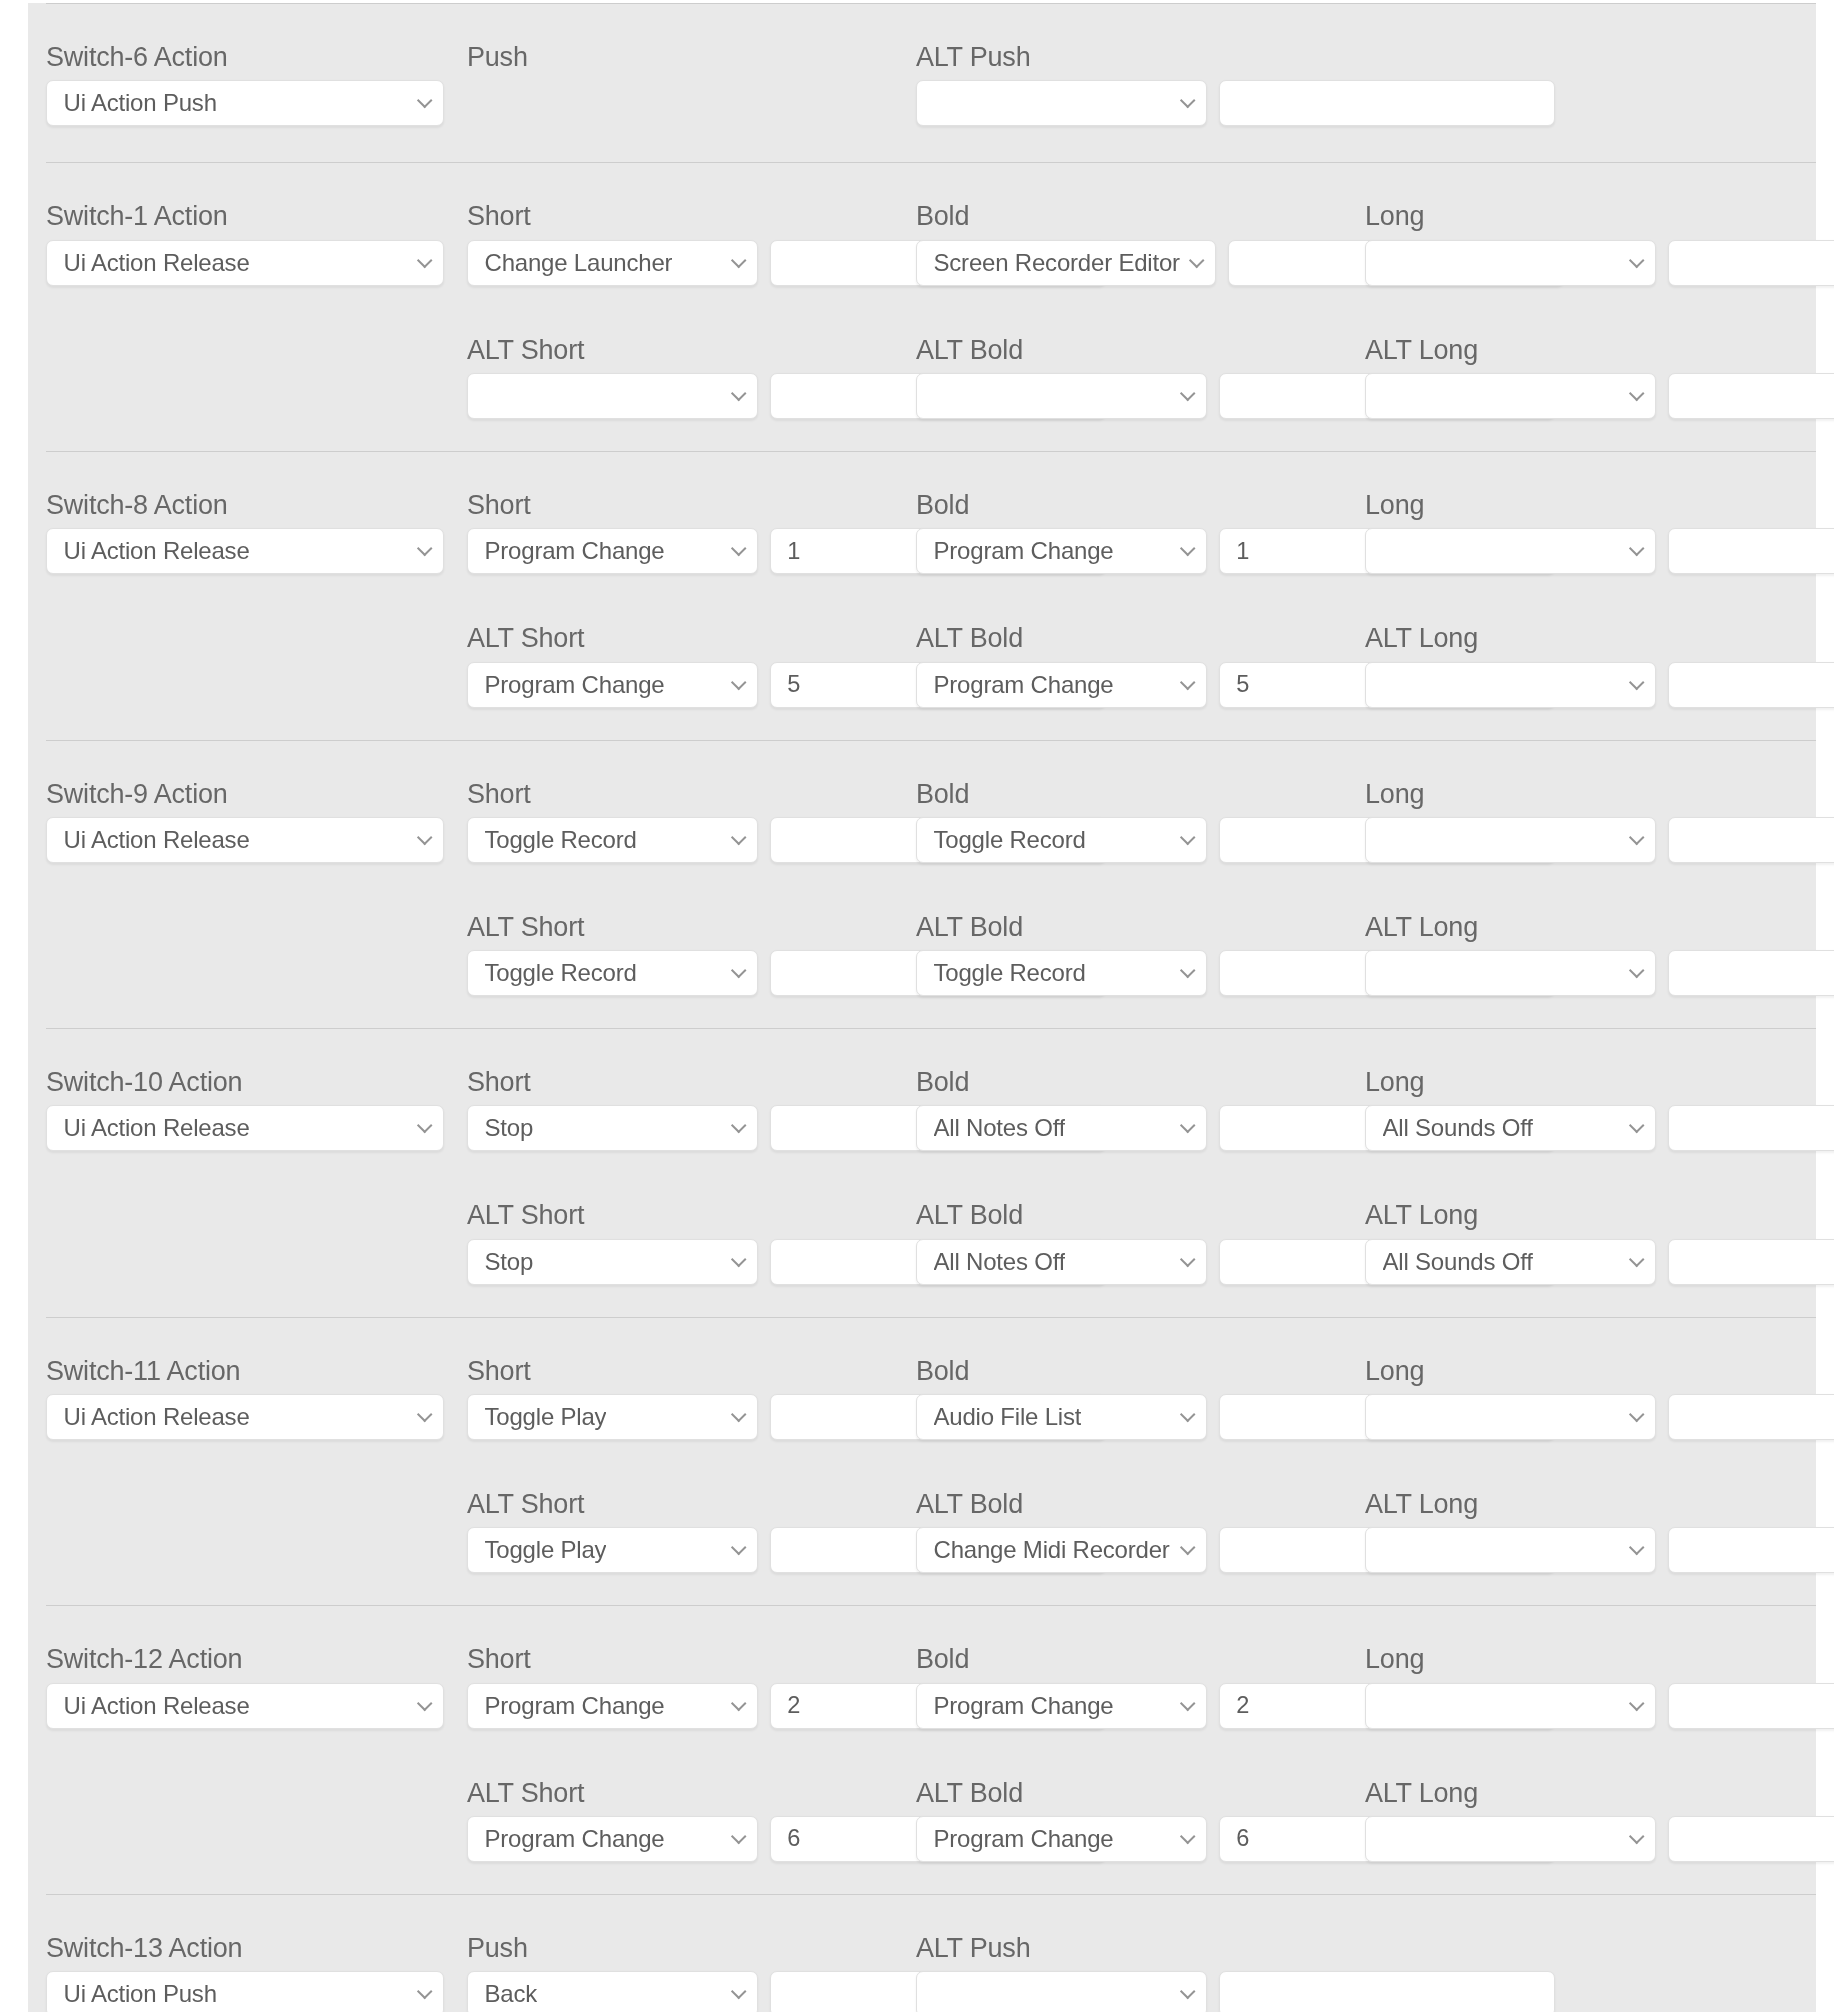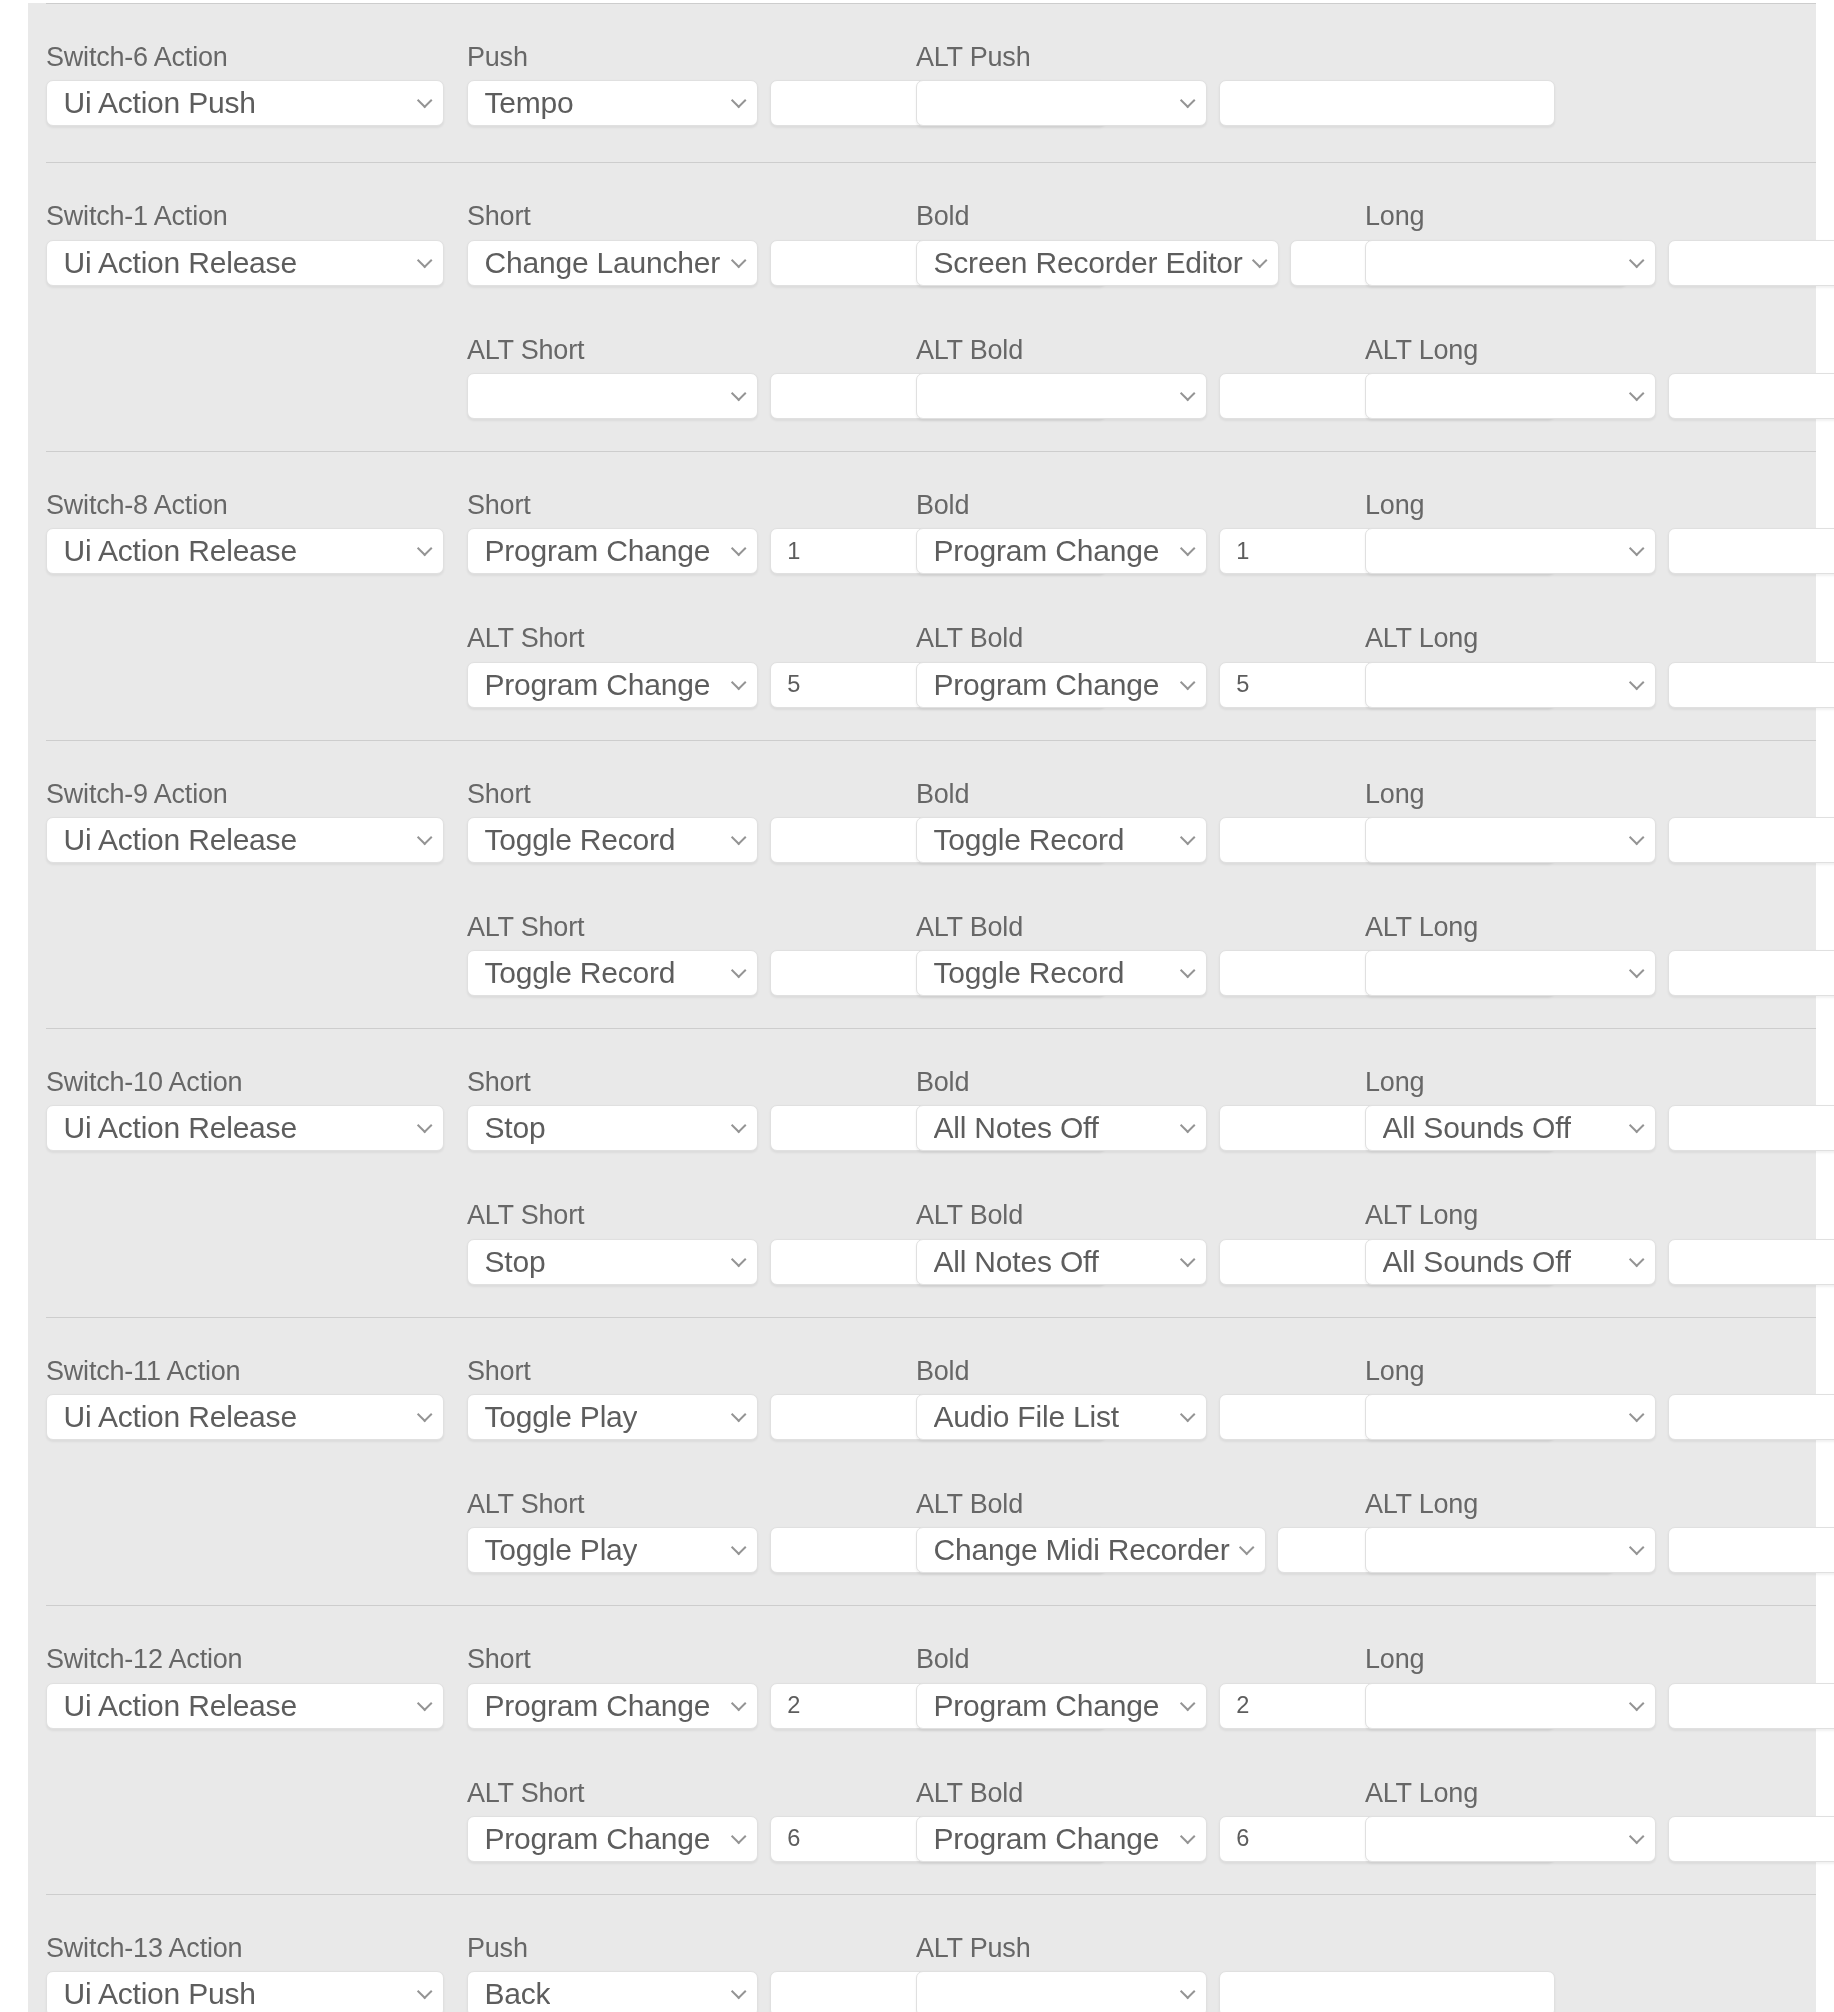--- a/index.html
+++ b/index.html
@@ -50,21 +50,21 @@
     border: 1.6px solid var(--box-border, #e0e0e0);
     border-radius: 7px;
     box-shadow: 0 1.6px 2.4px rgba(0,0,0,0.06);
     display: flex;
     align-items: center;
     padding: 0 35px 0 16.5px;
     cursor: pointer;
   }
   .controls.c1 .select { flex: 1 1 auto; }
   .select-text {
-    font-size: 30px;
+    font-size: 24px;
     color: var(--control-text, #5d5d5d);
     letter-spacing: -0.2px;
     white-space: nowrap;
     overflow: hidden;
   }
   .chevron {
     position: absolute;
     right: 12.6px;
     top: 50%;
     width: 9.4px;
@@ -96,27 +96,20 @@
       <div class="band">
         <div class="cell-label" style="grid-area: 1 / 1;">Switch-6 Action</div>
         <div class="cell-label" style="grid-area: 1 / 2;">Push</div>
         <div class="cell-label" style="grid-area: 1 / 3;">ALT Push</div>
         <div class="controls c1" style="grid-area: 2 / 1;">
           <div class="select">
             <span class="select-text">Ui Action Push</span>
             <span class="chevron"></span>
           </div>
         </div>
-        <div class="controls" style="grid-area: 2 / 2;">
-          <div class="select">
-            <span class="select-text">Tempo</span>
-            <span class="chevron"></span>
-          </div>
-          <input type="text" readonly="" class="num" value="" style="">
-        </div>
         <div class="controls" style="grid-area: 2 / 3;">
           <div class="select">
             <span class="select-text"></span>
             <span class="chevron"></span>
           </div>
           <input type="text" readonly="" class="num" value="" style="">
         </div>
       </div>
     </section>
     <section class="row">

